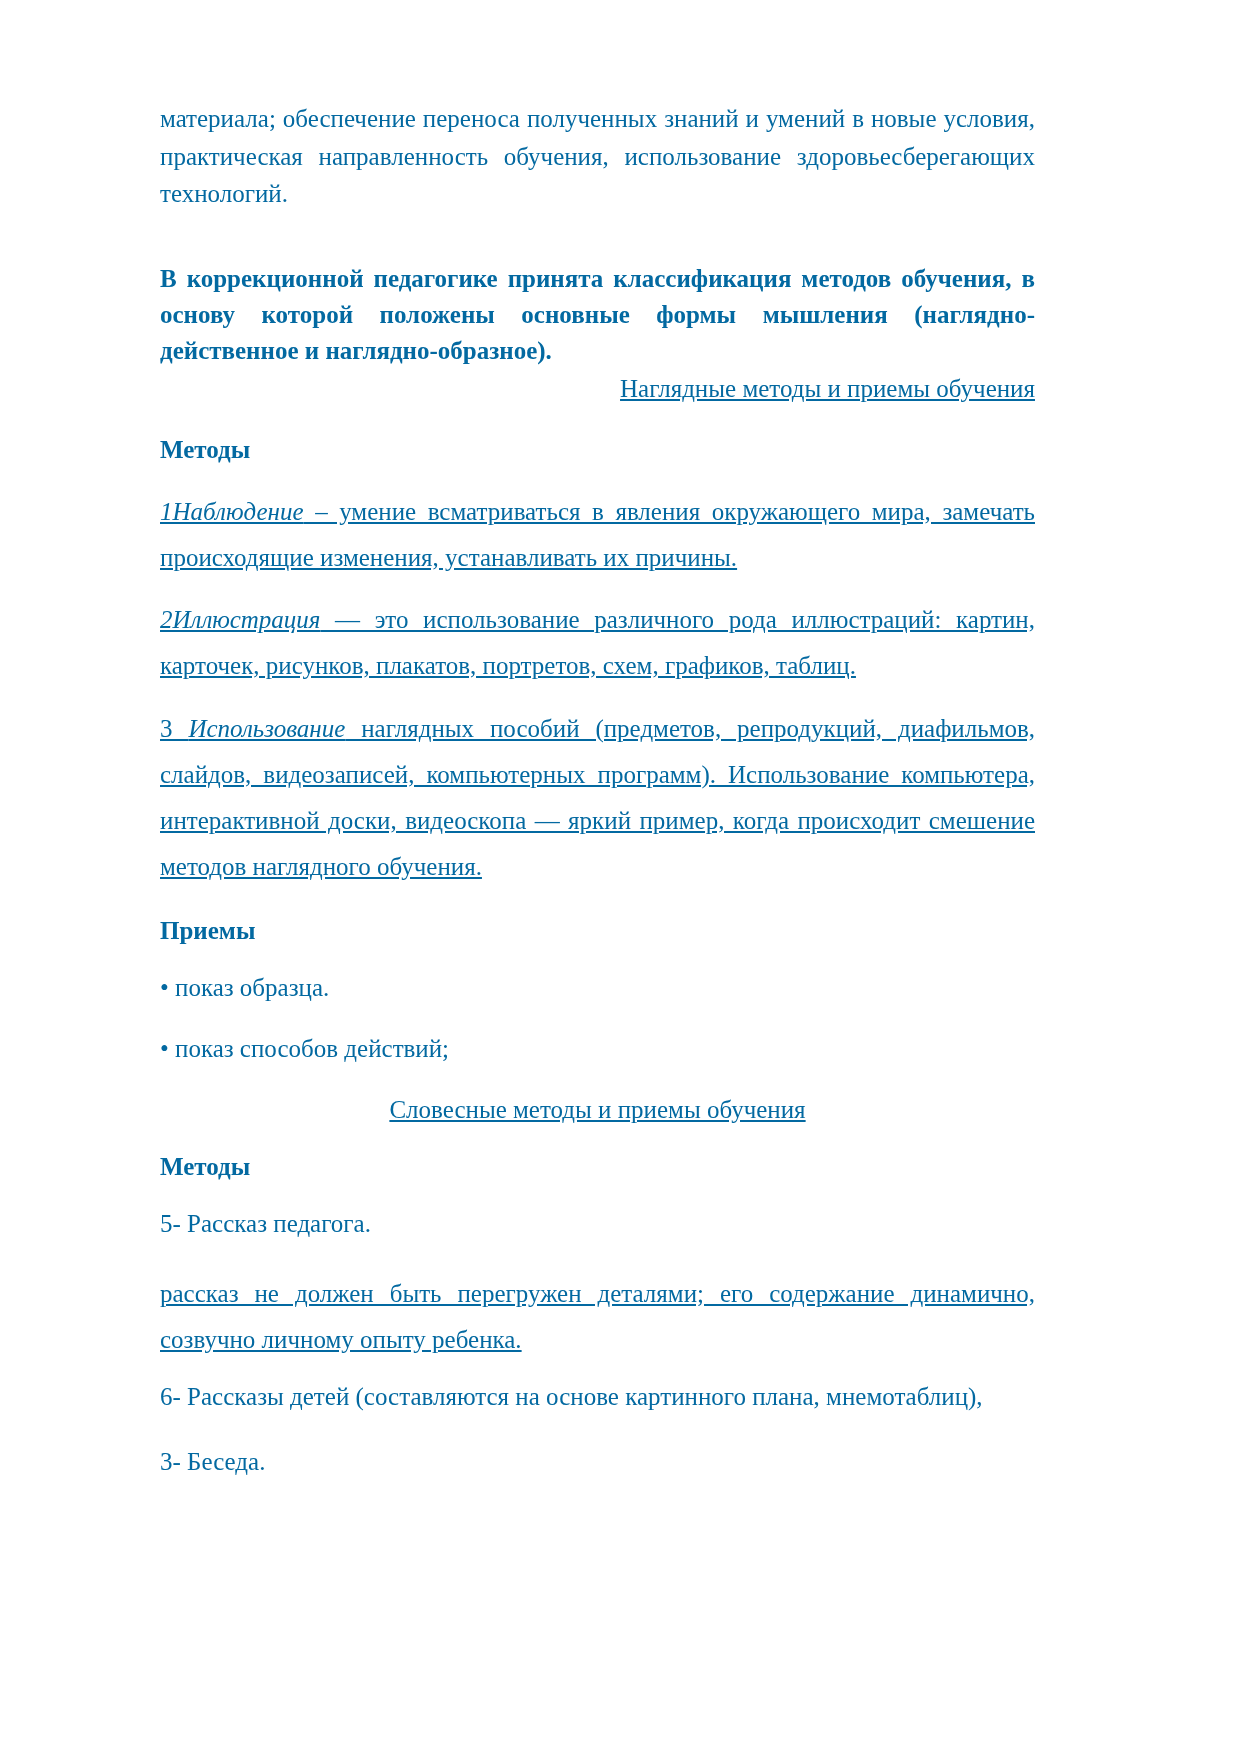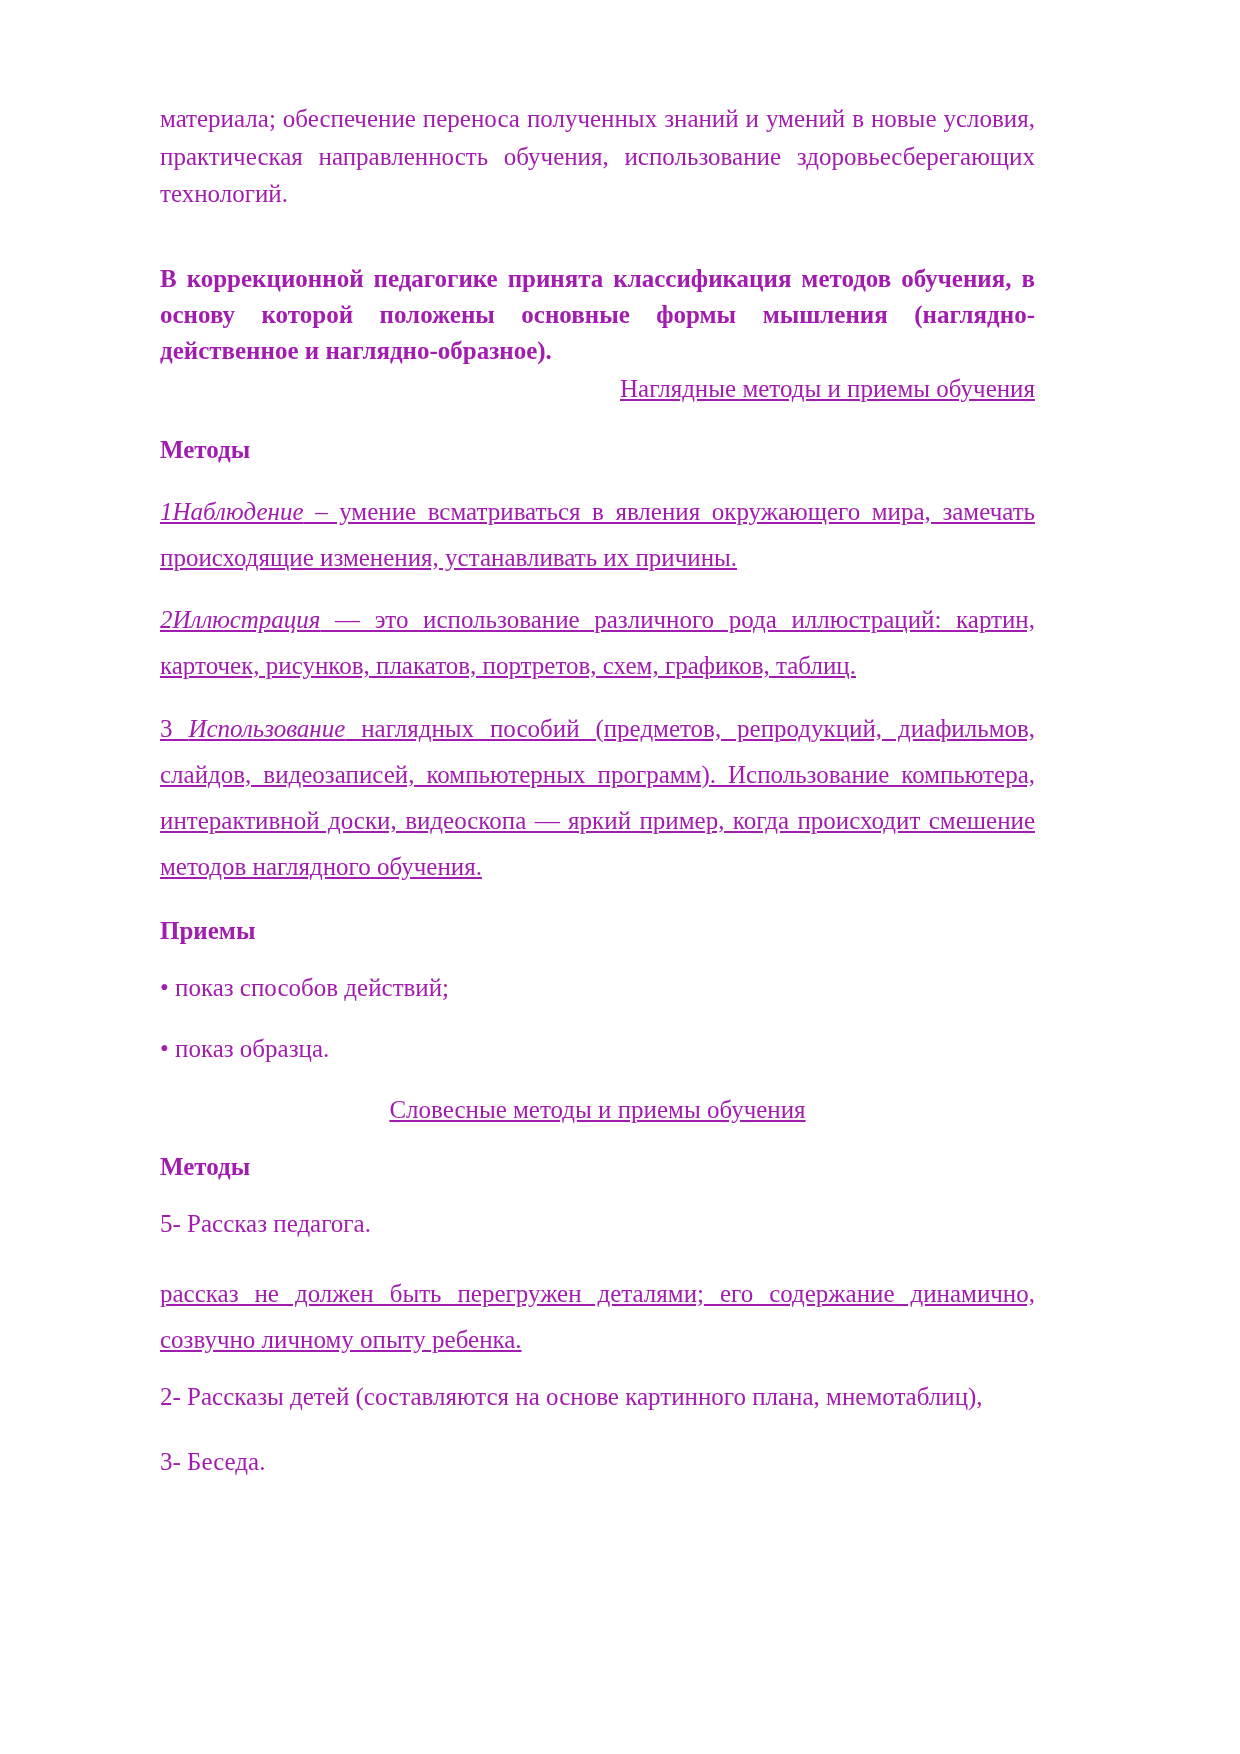--- a/index.html
+++ b/index.html
@@ -9,21 +9,21 @@
   }
   .page {
     position: relative;
     width: 1240px;
     height: 1754px;
     background: #ffffff;
     box-sizing: border-box;
     padding: 100px 205px 0 160px;
     font-family: "Liberation Serif", serif;
     font-size: 25px;
-    color: #a21caf;
+    color: #0369a1;
     overflow: hidden;
   }
   p {
     margin: 0;
   }
   .para-justify {
     text-align: justify;
     line-height: 1.5;
     margin-bottom: 12px;
   }
@@ -90,29 +90,29 @@
   <p class="heading">Методы</p>
 
   <p class="body-para"><span class="it">1Наблюдение</span><span> – умение всматриваться в явления окружающего мира, замечать происходящие изменения, устанавливать их причины.</span></p>
 
   <p class="body-para"><span class="it">2Иллюстрация</span><span> — это использование различного рода иллюстраций: картин, карточек, рисунков, плакатов, портретов, схем, графиков, таблиц.</span></p>
 
   <p class="body-para"><span>3 </span><span class="it">Использование</span><span> наглядных пособий (предметов, репродукций, диафильмов, слайдов, видеозаписей, компьютерных программ).  Использование компьютера, интерактивной доски, видеоскопа — яркий пример, когда происходит смешение методов наглядного обучения.</span></p>
 
   <p class="heading">Приемы</p>
 
+  <p class="bullet-item">• показ образца.</p>
+
   <p class="bullet-item">• показ способов действий;</p>
-
-  <p class="bullet-item">• показ образца.</p>
 
   <p class="centered-underline"><span class="u">Словесные методы и приемы обучения</span></p>
 
   <p class="heading">Методы</p>
 
   <p class="simple-para">5- Рассказ педагога.</p>
 
   <p class="body-para">рассказ не должен быть перегружен деталями; его содержание динамично, созвучно личному опыту ребенка.</p>
 
-  <p class="simple-para">2- Рассказы детей (составляются на основе картинного плана,  мнемотаблиц),</p>
+  <p class="simple-para">6- Рассказы детей (составляются на основе картинного плана,  мнемотаблиц),</p>
 
   <p class="simple-para">3- Беседа.</p>
 
 </div>
 
 </body></html>

